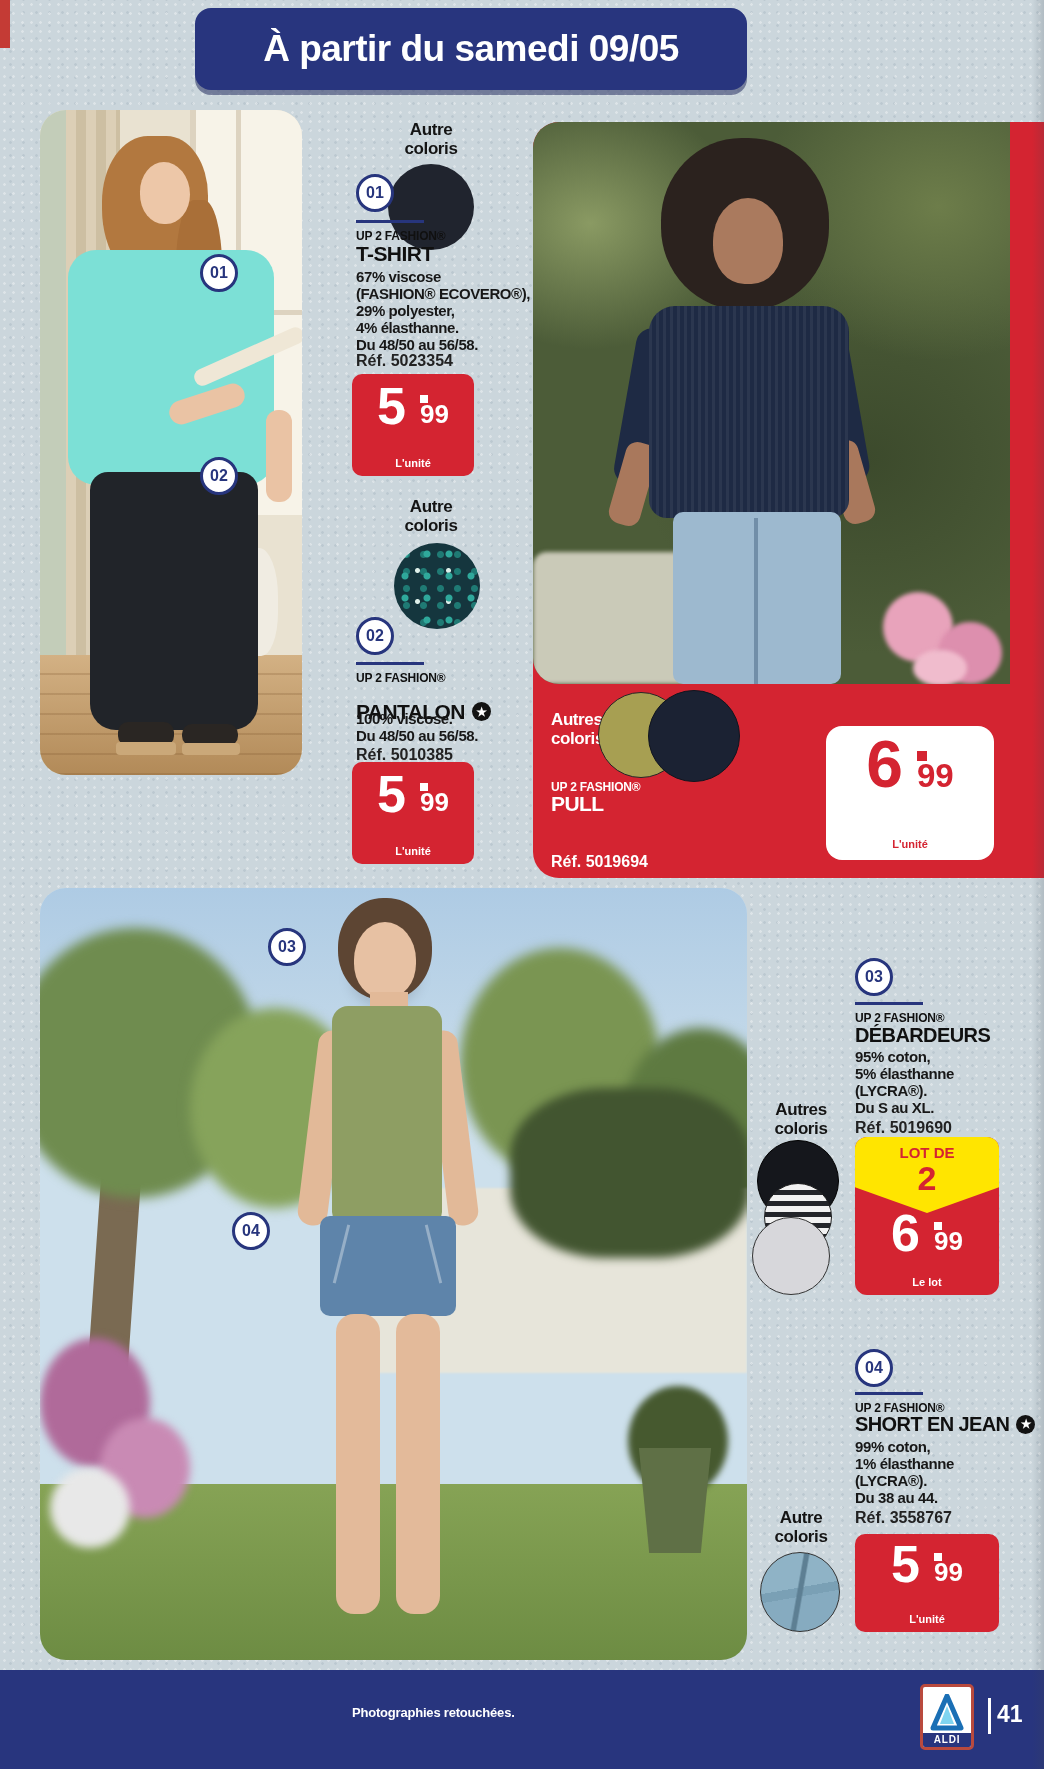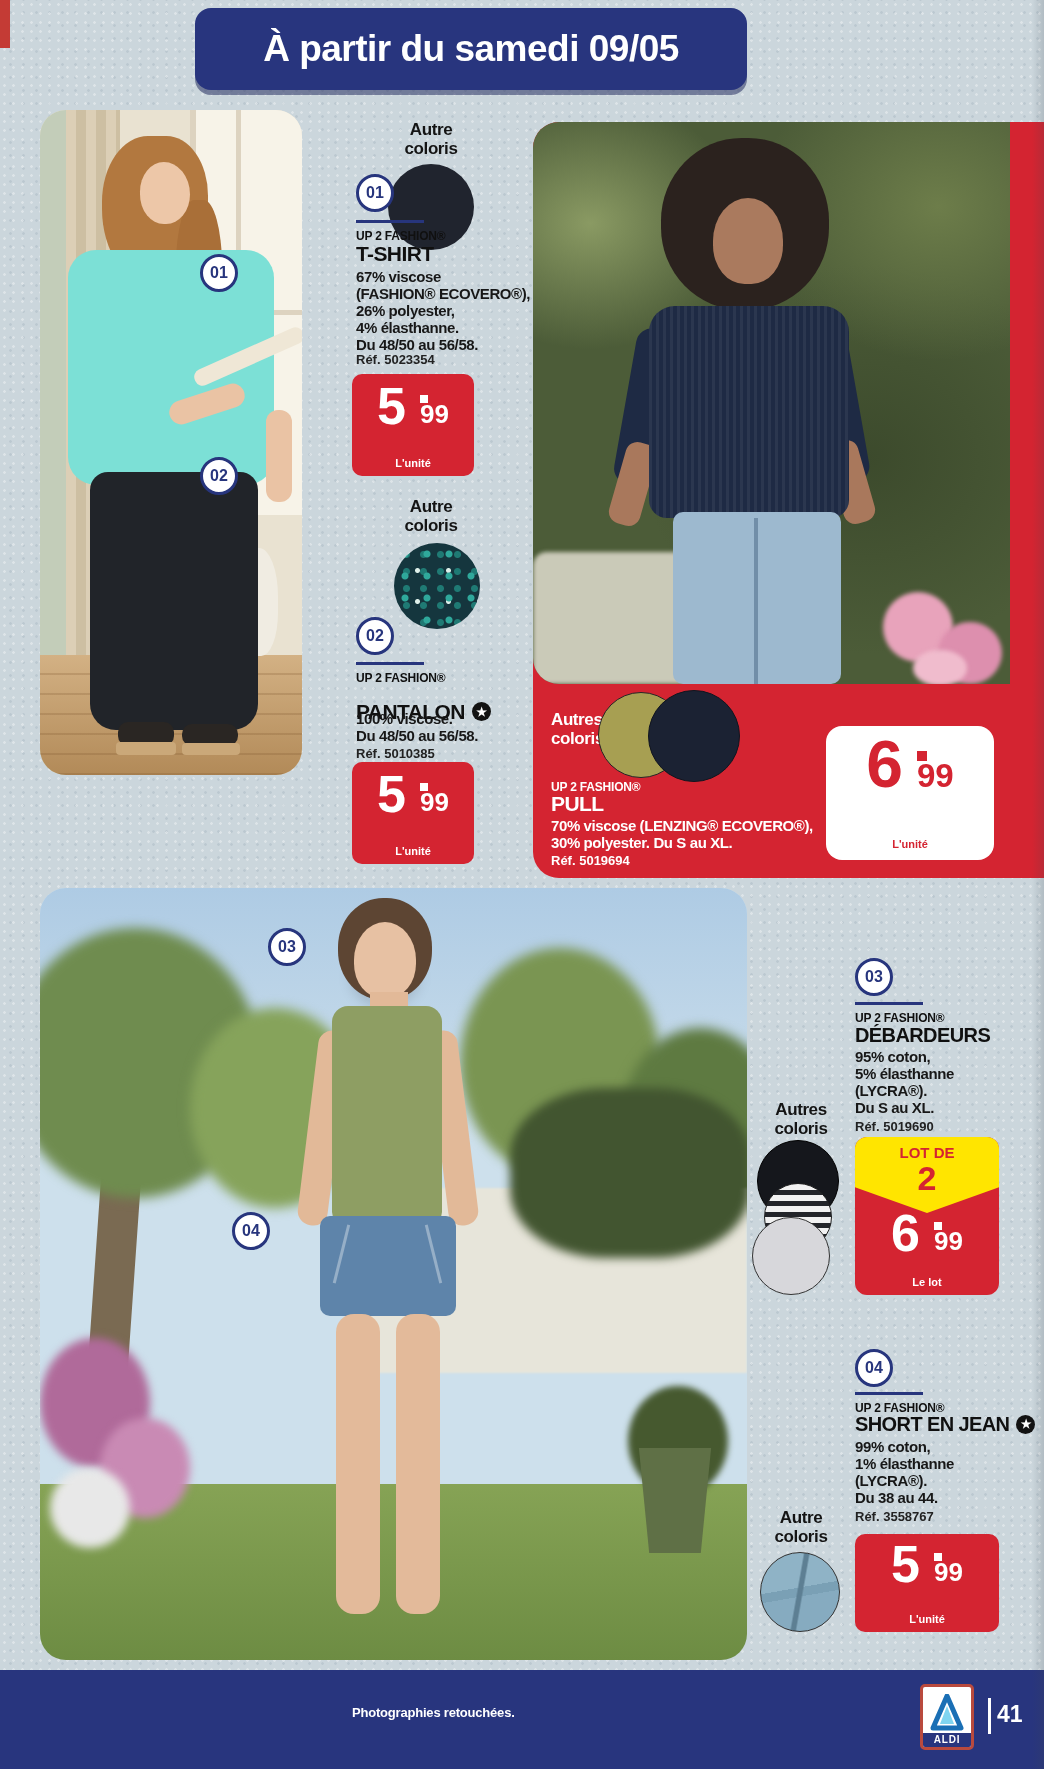--- a/index.html
+++ b/index.html
@@ -18,21 +18,21 @@
   .banner h1{margin:0;color:#fff;font-size:37px;font-weight:bold;letter-spacing:-0.5px;}
   .corner-mark{left:0;top:0;width:10px;height:48px;background:#c43b35;}
 
   
   .nbadge{width:38px;height:38px;border-radius:50%;background:#fff;border:3px solid #27357d;color:#27357d;
     font-weight:bold;font-size:16px;display:flex;align-items:center;justify-content:center;box-sizing:border-box;}
   .rule{height:3px;background:#27357d;}
   .brand{font-size:12px;font-weight:bold;letter-spacing:-0.2px;color:#101010;white-space:nowrap;}
   .pname{font-size:21px;font-weight:bold;letter-spacing:-0.6px;color:#101010;line-height:1;white-space:nowrap;display:flex;align-items:center;}
   .pdet span{display:block;font-size:15px;font-weight:bold;letter-spacing:-0.4px;color:#171717;line-height:17px;white-space:nowrap;}
-  .pref{font-size:13px;font-weight:bold;color:#222;}
+  .pref{font-size:16px;font-weight:bold;color:#222;}
   .clabel{font-size:17px;font-weight:bold;text-align:center;line-height:19px;color:#141414;letter-spacing:-0.4px;}
   .white{color:#fff !important;}
   .white span{color:#fff !important;}
   .swatch{border-radius:50%;box-sizing:border-box;}
 
   
   .pricebox{background:#d42431;border-radius:10px;color:#fff;}
   .pricebox--white{background:#fff;color:#d42431;border-radius:16px;}
   .price{display:flex;justify-content:center;align-items:flex-start;padding-top:10px;}
   .p-int{font-weight:bold;line-height:.86;}
@@ -131,21 +131,21 @@
     <span>01</span>
   </div>
   <div class="abs rule" style="left:356px;top:220px;width:68px;"></div>
   <div class="abs brand" style="left:356px;top:229px;">UP 2 FASHION®</div>
   <div class="abs pname" style="left:356px;top:243px;">
     <span>T-SHIRT</span>
   </div>
   <div class="abs pdet" style="left:356px;top:268px;">
     <span>67% viscose</span>
     <span>(FASHION® ECOVERO®),</span>
-    <span>26% polyester,</span>
+    <span>29% polyester,</span>
     <span>4% élasthanne.</span>
     <span>Du 48/50 au 56/58.</span>
   </div>
   <div class="abs pref" style="left:356px;top:352px;">Réf. 5023354</div>
   <div class="abs pricebox sz-s" style="left:352px;top:374px;width:122px;height:102px;">
     <div class="price">
       <span class="p-int">5</span>
       <span class="p-sup">
           <span class="p-dot"></span>
           <span class="p-cents">99</span>
@@ -205,24 +205,20 @@
       </div>
     </div>
 
     <div class="abs clabel white" style="left:18px;top:588px;width:74px;text-align:left;">Autres coloris</div>
     <div class="abs swatch" style="left: 65px; top: 570px; width: 86px; height: 86px; border: 1px solid rgb(38, 38, 38); background-color: rgb(167, 159, 82);"></div>
     <div class="abs swatch" style="left: 115px; top: 568px; width: 92px; height: 92px; border: 1px solid rgb(17, 21, 31); background-color: rgb(27, 34, 51);"></div>
     <div class="abs brand white" style="left:18px;top:658px;">UP 2 FASHION®</div>
     <div class="abs pname white" style="left:18px;top:671px;">
       <span>PULL</span>
     </div>
-    <div class="abs pdet white" style="left:18px;top:695px;">
-      <span>70% viscose (LENZING® ECOVERO®),</span>
-      <span>30% polyester. Du S au XL.</span>
-    </div>
     <div class="abs pref white" style="left:18px;top:731px;">Réf. 5019694</div>
     <div class="abs pricebox--white sz-l" style="position:absolute;left:293px;top:604px;width:168px;height:134px;">
       <div class="price">
         <span class="p-int">6</span>
         <span class="p-sup">
             <span class="p-dot"></span>
             <span class="p-cents">99</span>
           </span>
       </div>
       <div class="p-unit" style="bottom:10px;">L'unité</div>

